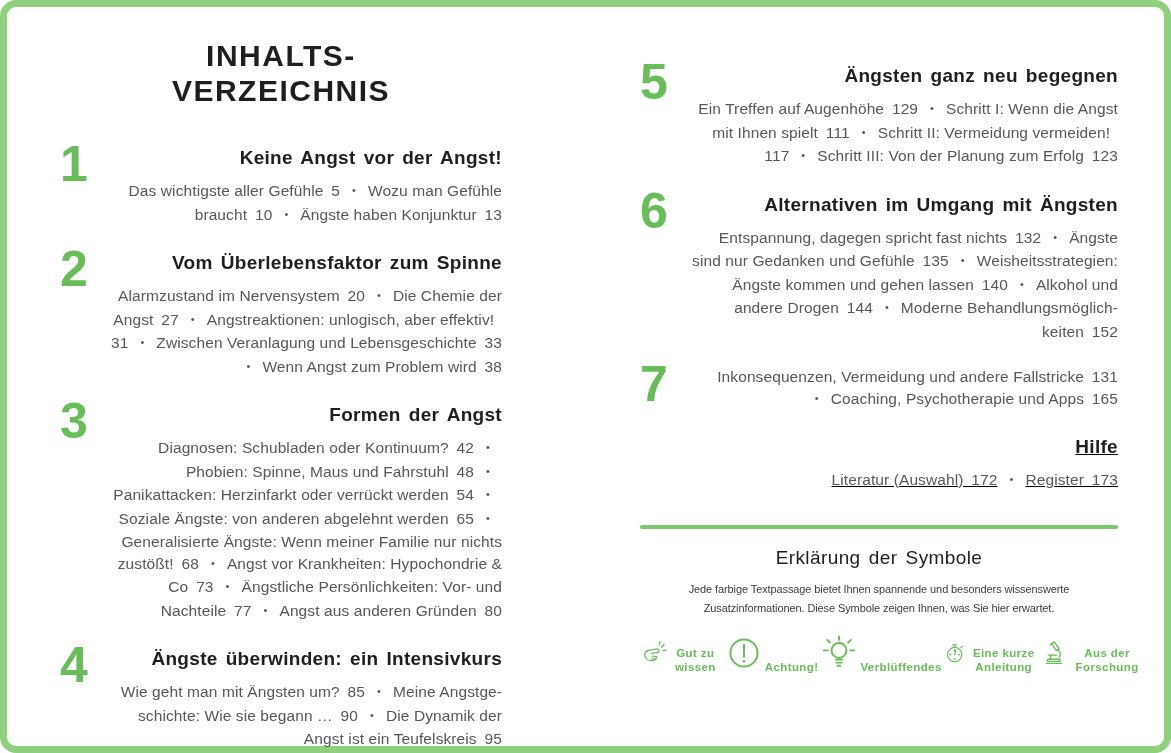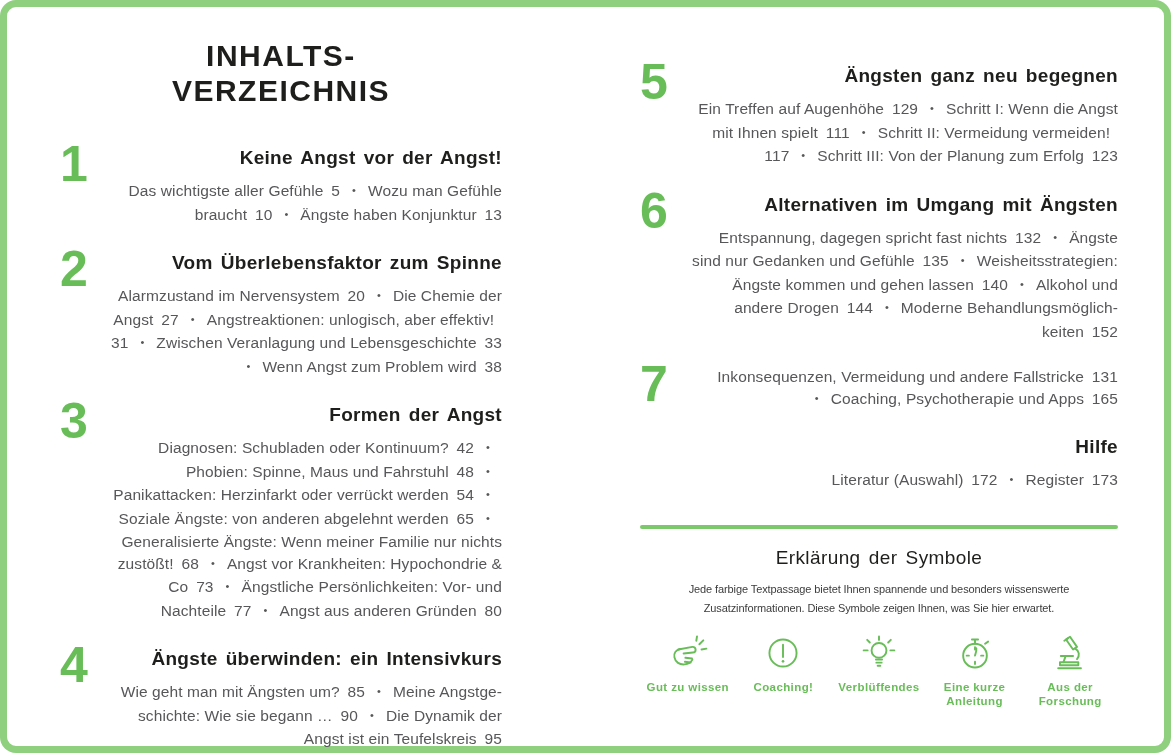--- a/index.html
+++ b/index.html
@@ -31,33 +31,33 @@
   .chapter-content{flex:1;min-width:0;text-align:right;}
   .chapter-title{
     margin:0 0 10px 0;color:var(--heading);font-size:19px;font-weight:700;
     letter-spacing:.3px;word-spacing:2.5px;line-height:24px;
   }
   .chapter-entries{
     margin:0;color:var(--body);font-size:15.5px;line-height:21.5px;
     letter-spacing:.1px;hyphens:manual;
   }
   .bullet{display:inline-block;margin:0 12px;font-size:11px;transform:translateY(-2px);}
-  .hilfe{margin-top:0;}
+  .hilfe{margin-top:0;text-decoration:underline;}
   .symbols{margin-top:32px;text-align:center;}
   .symbols-rule{height:4px;background:var(--rule);border-radius:2px;}
   .symbols-title{
     margin:18px 0 0 0;color:var(--heading);font-size:19px;font-weight:400;
     letter-spacing:.4px;word-spacing:2.5px;
   }
   .symbols-desc{
     margin:11px auto 0 auto;max-width:440px;color:#3c3c3c;
     font-size:11px;line-height:19px;letter-spacing:-.1px;
   }
   .symbol-row{display:flex;margin-top:14px;align-items:flex-start;}
-  .symbol-item{flex:1 1 20%;display:flex;flex-direction:column;align-items:center;}
+  .symbol-item{flex:1 1 20%;display:flex;align-items:flex-end;}
   .symbol-icon{width:42px;height:42px;color:var(--green);}
   .symbol-icon svg{width:100%;height:100%;display:block;}
   .symbol-label{
     margin-top:6px;color:var(--green);font-size:11.5px;font-weight:700;
     letter-spacing:.4px;line-height:14px;text-align:center;max-width:92px;
   }
 </style>
 </head>
 <body>
 
@@ -157,21 +157,21 @@
           <div class="symbol-item">
             <span class="symbol-icon">
               <svg viewBox="0 0 48 48">
                 <g fill="none" stroke="currentColor" stroke-width="2.2" stroke-linecap="round">
                   <circle cx="24" cy="24" r="15.5"></circle>
                   <path d="M24 14.5 v14"></path>
                   <circle cx="24" cy="33.5" r="1.5" fill="currentColor" stroke="none"></circle>
                 </g>
               </svg>
             </span>
-            <span class="symbol-label">Coaching!</span>
+            <span class="symbol-label">Achtung!</span>
           </div>
           <div class="symbol-item">
             <span class="symbol-icon">
               <svg viewBox="0 0 48 48">
                 <g fill="none" stroke="currentColor" stroke-width="2.2" stroke-linecap="round">
                   <circle cx="24" cy="21" r="8.5"></circle>
                   <path d="M20.5 31.5 h7"></path>
                   <path d="M21 35 h6"></path>
                   <path d="M22.5 38.5 h3"></path>
                   <path d="M24 9 V5"></path>

